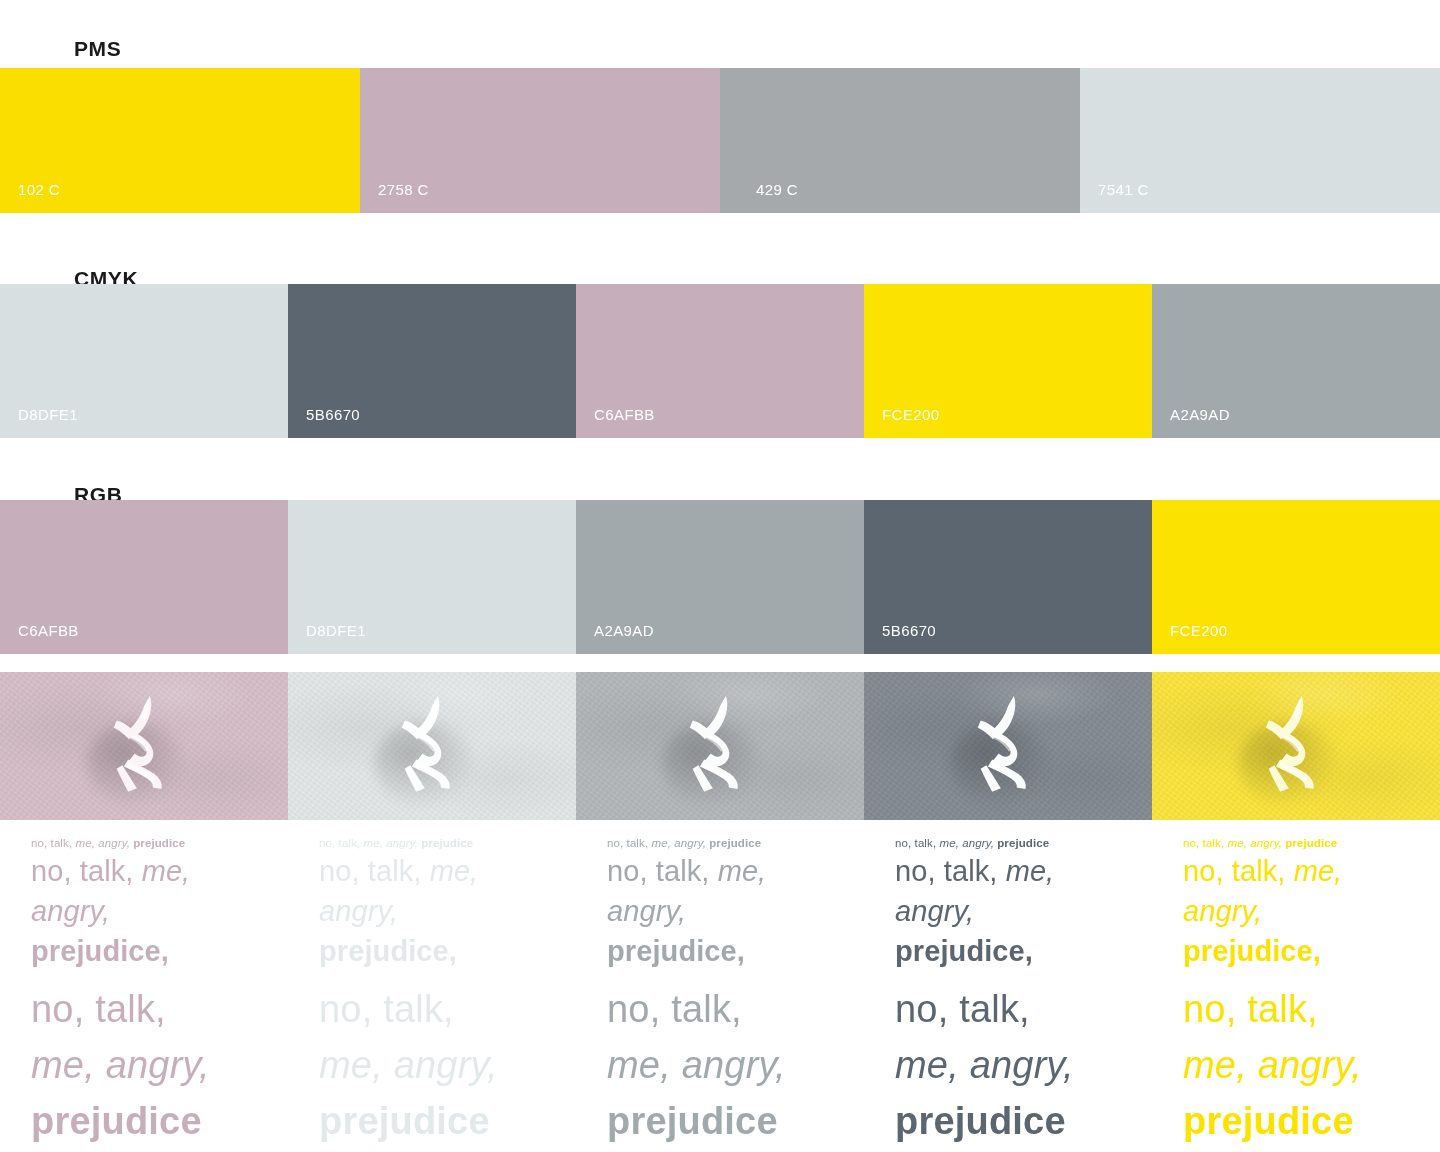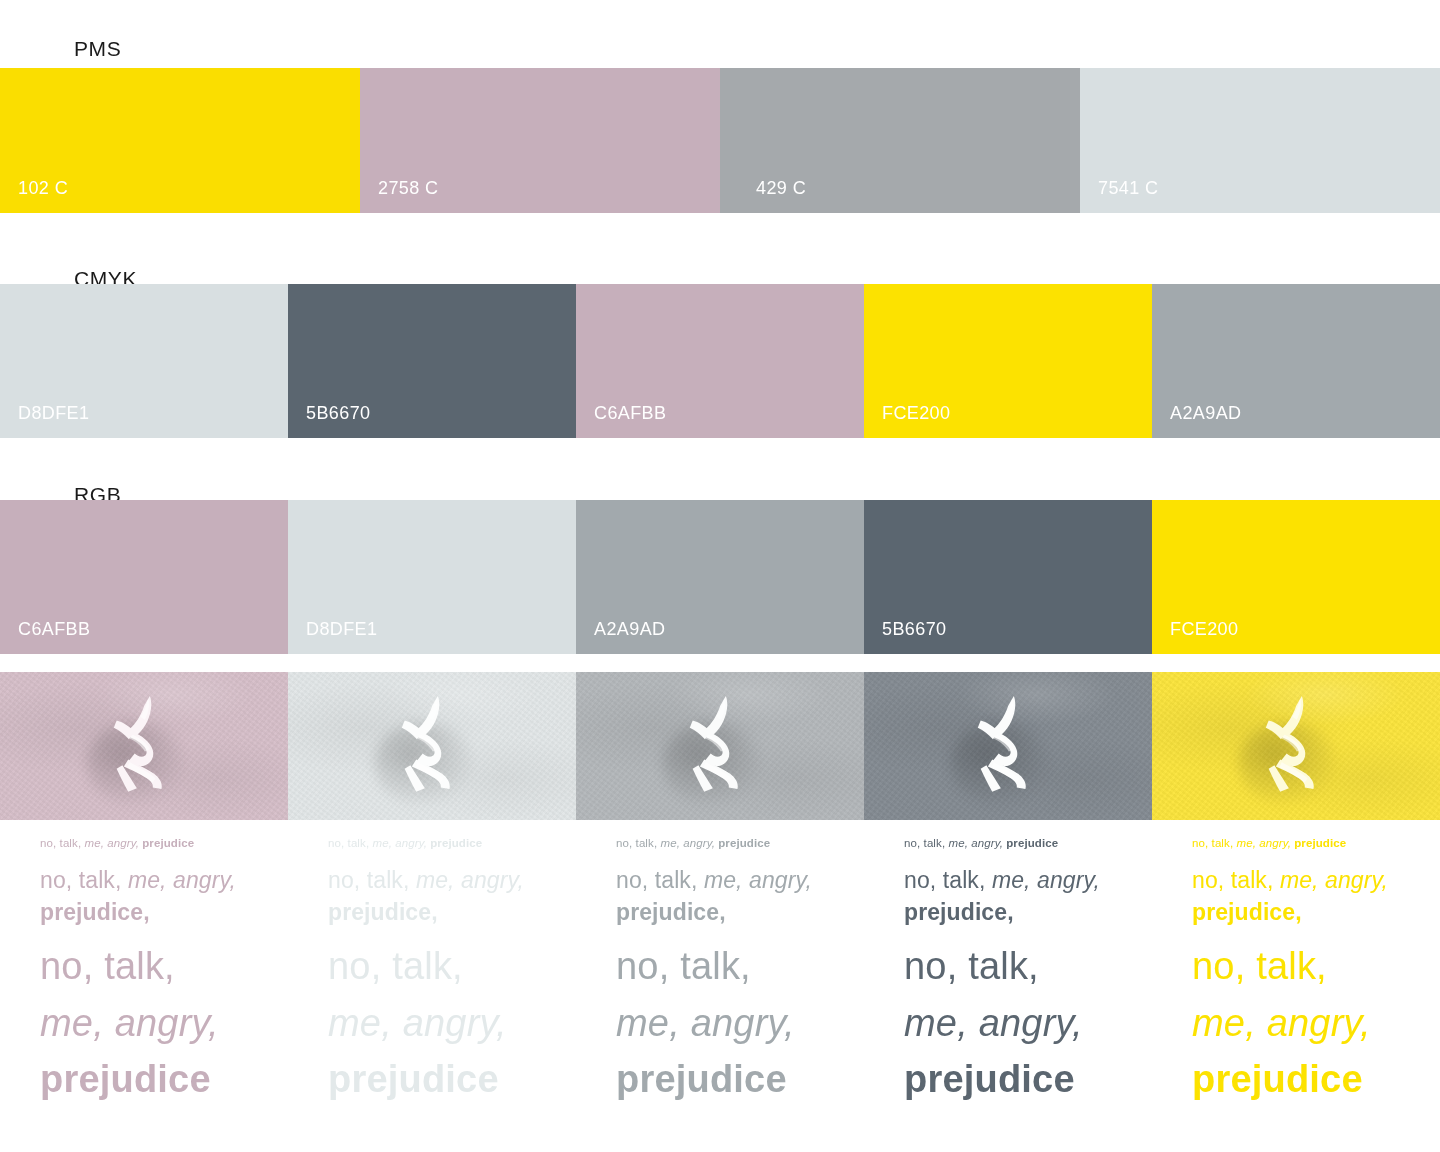--- a/index.html
+++ b/index.html
@@ -10,42 +10,42 @@
     font-family:"Liberation Sans", sans-serif;
     overflow:hidden;
   }
   .page { position:relative; width:1440px; height:1152px; }
 
   
   .section-label {
     position:absolute;
     left:74px;
     font-size:21px;
-    font-weight:400;
+    font-weight:700;
     letter-spacing:0.6px;
     color:#1a1a1a;
     line-height:1;
   }
 
   
   .swatch-row {
     position:absolute;
     left:0; width:1440px;
     display:flex;
   }
   .swatch {
     flex:1 1 20%;
     position:relative;
     height:100%;
   }
   .swatch-label {
     position:absolute;
     left:18px;
     bottom:16px;
-    font-size:18px;
+    font-size:15px;
     letter-spacing:0.4px;
     color:#ffffff;
     line-height:1;
     white-space:nowrap;
   }
 
   
   .photo-row {
     position:absolute;
     left:0; width:1440px;
@@ -82,34 +82,33 @@
   .photo-object svg { width:100%; height:100%; display:block; }
 
   
   .type-row {
     position:absolute;
     left:0; width:1440px;
     display:flex;
   }
   .type-cell {
     flex:1 1 20%;
-    padding-left:40px;
+    padding-left:31px;
     padding-right:14px;
   }
   .t-small {
     font-size:11.5px;
     line-height:1.3;
     letter-spacing:0.1px;
     white-space:nowrap;
   }
   .t-mid {
-    font-size:23px;
+    font-size:29px;
     line-height:1.38;
     letter-spacing:0.1px;
-    margin-top:14px;
   }
   .t-big {
     font-size:38px;
     line-height:1.48;
     letter-spacing:0.2px;
     margin-top:10px;
   }
   .w-reg { font-weight:400; font-style:normal; }
   .w-ital { font-weight:400; font-style:italic; }
   .w-bold { font-weight:700; font-style:normal; }

